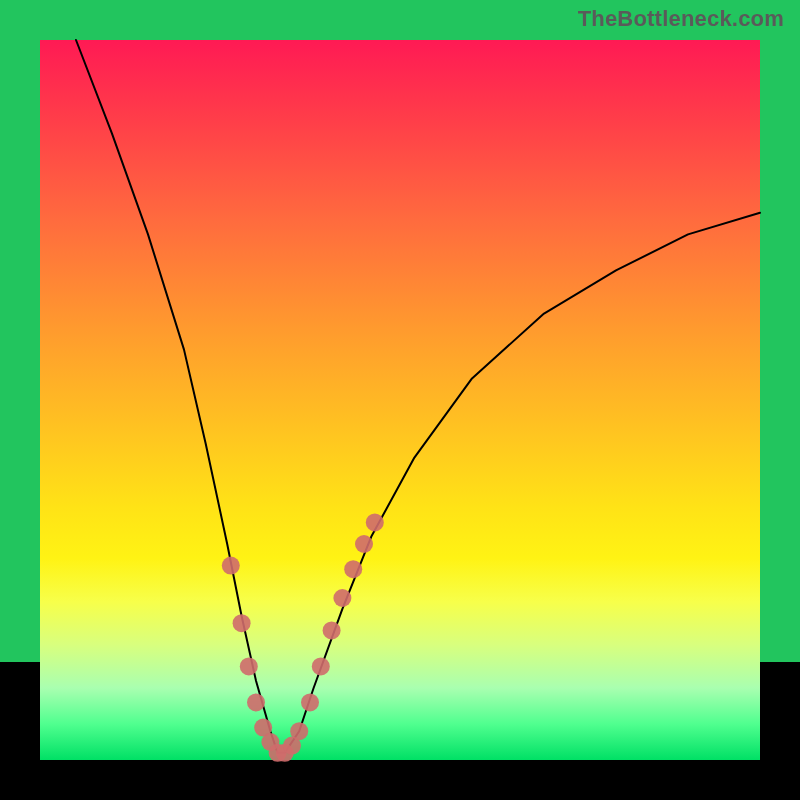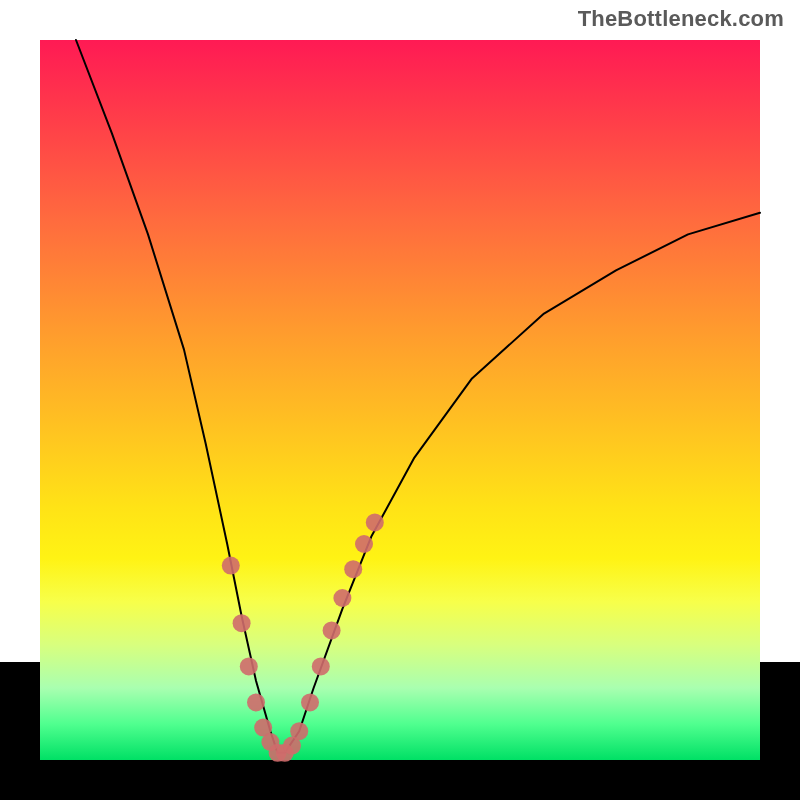--- a/index.html
+++ b/index.html
@@ -8,21 +8,21 @@
     width: 800px;
     height: 800px;
     overflow: hidden;
     background: #000;
     font-family: Arial, Helvetica, sans-serif;
   }
   .canvas-wrap {
     position: relative;
     width: 800px;
     height: 662px;
-    background: #ffffff;
+    background: #22c55e;
   }
   .plot-area {
     position: absolute;
     left: 40px;
     top: 40px;
     width: 720px;
     height: 720px;
     
     background: linear-gradient(
       to bottom,

